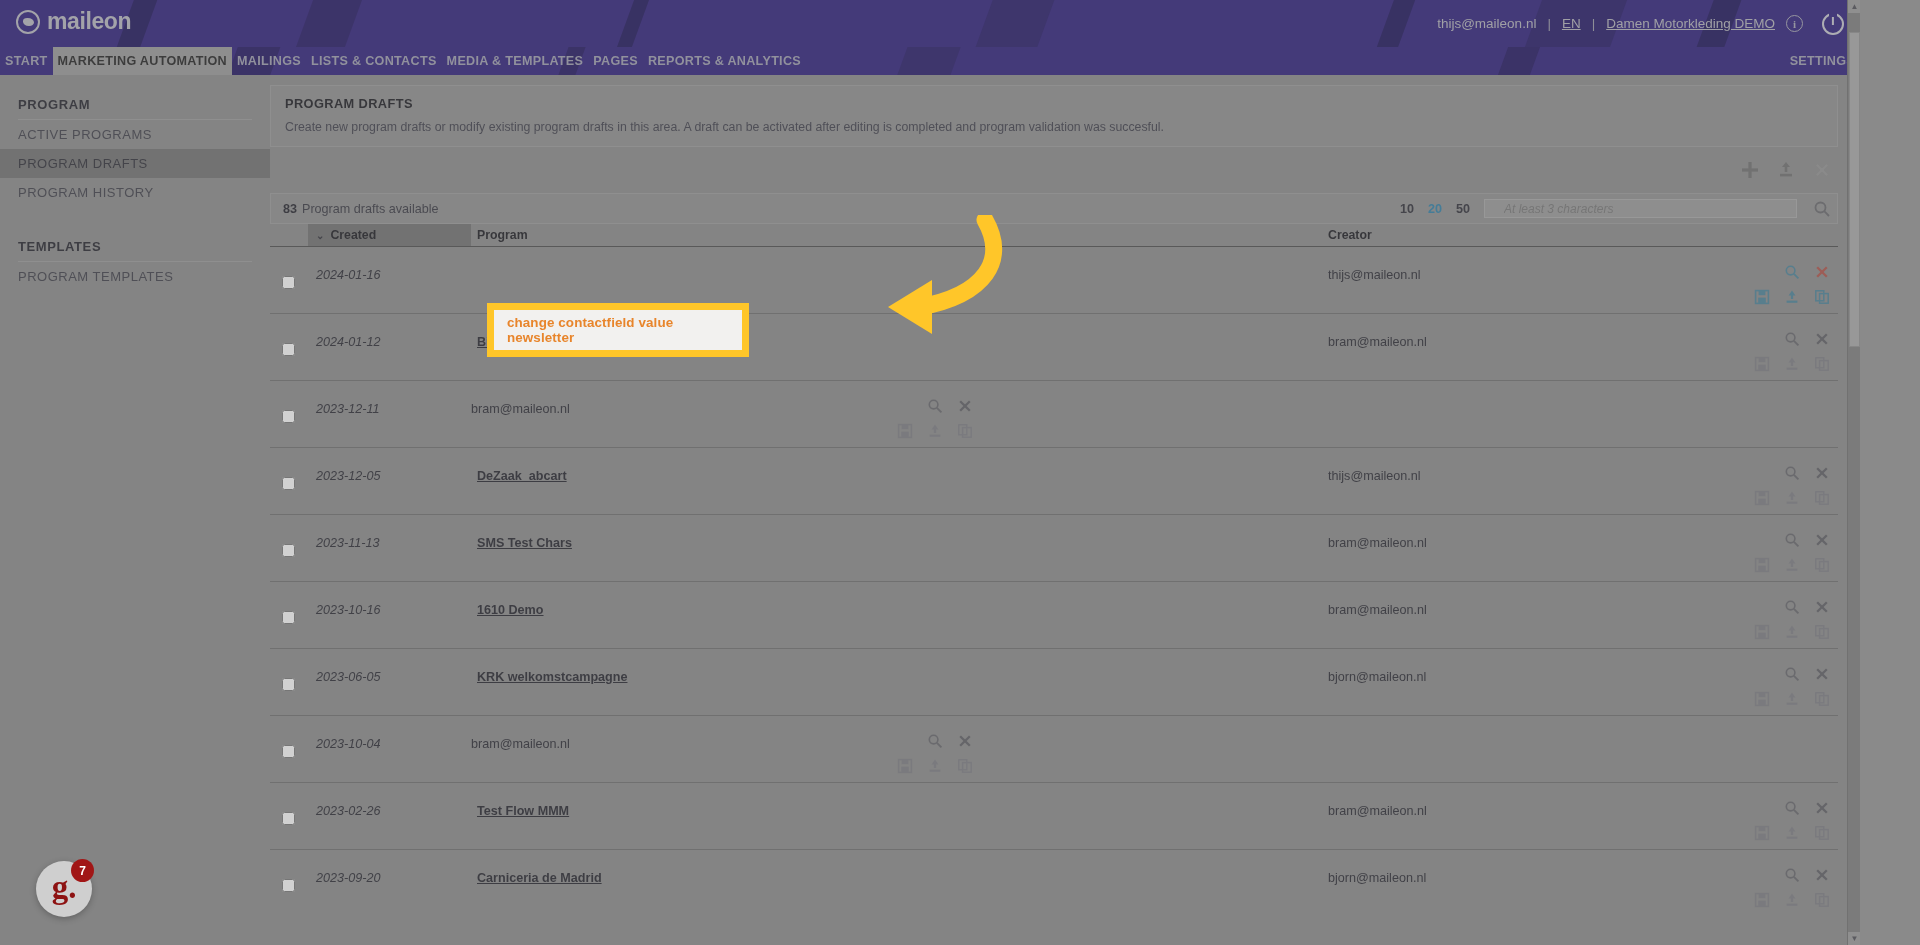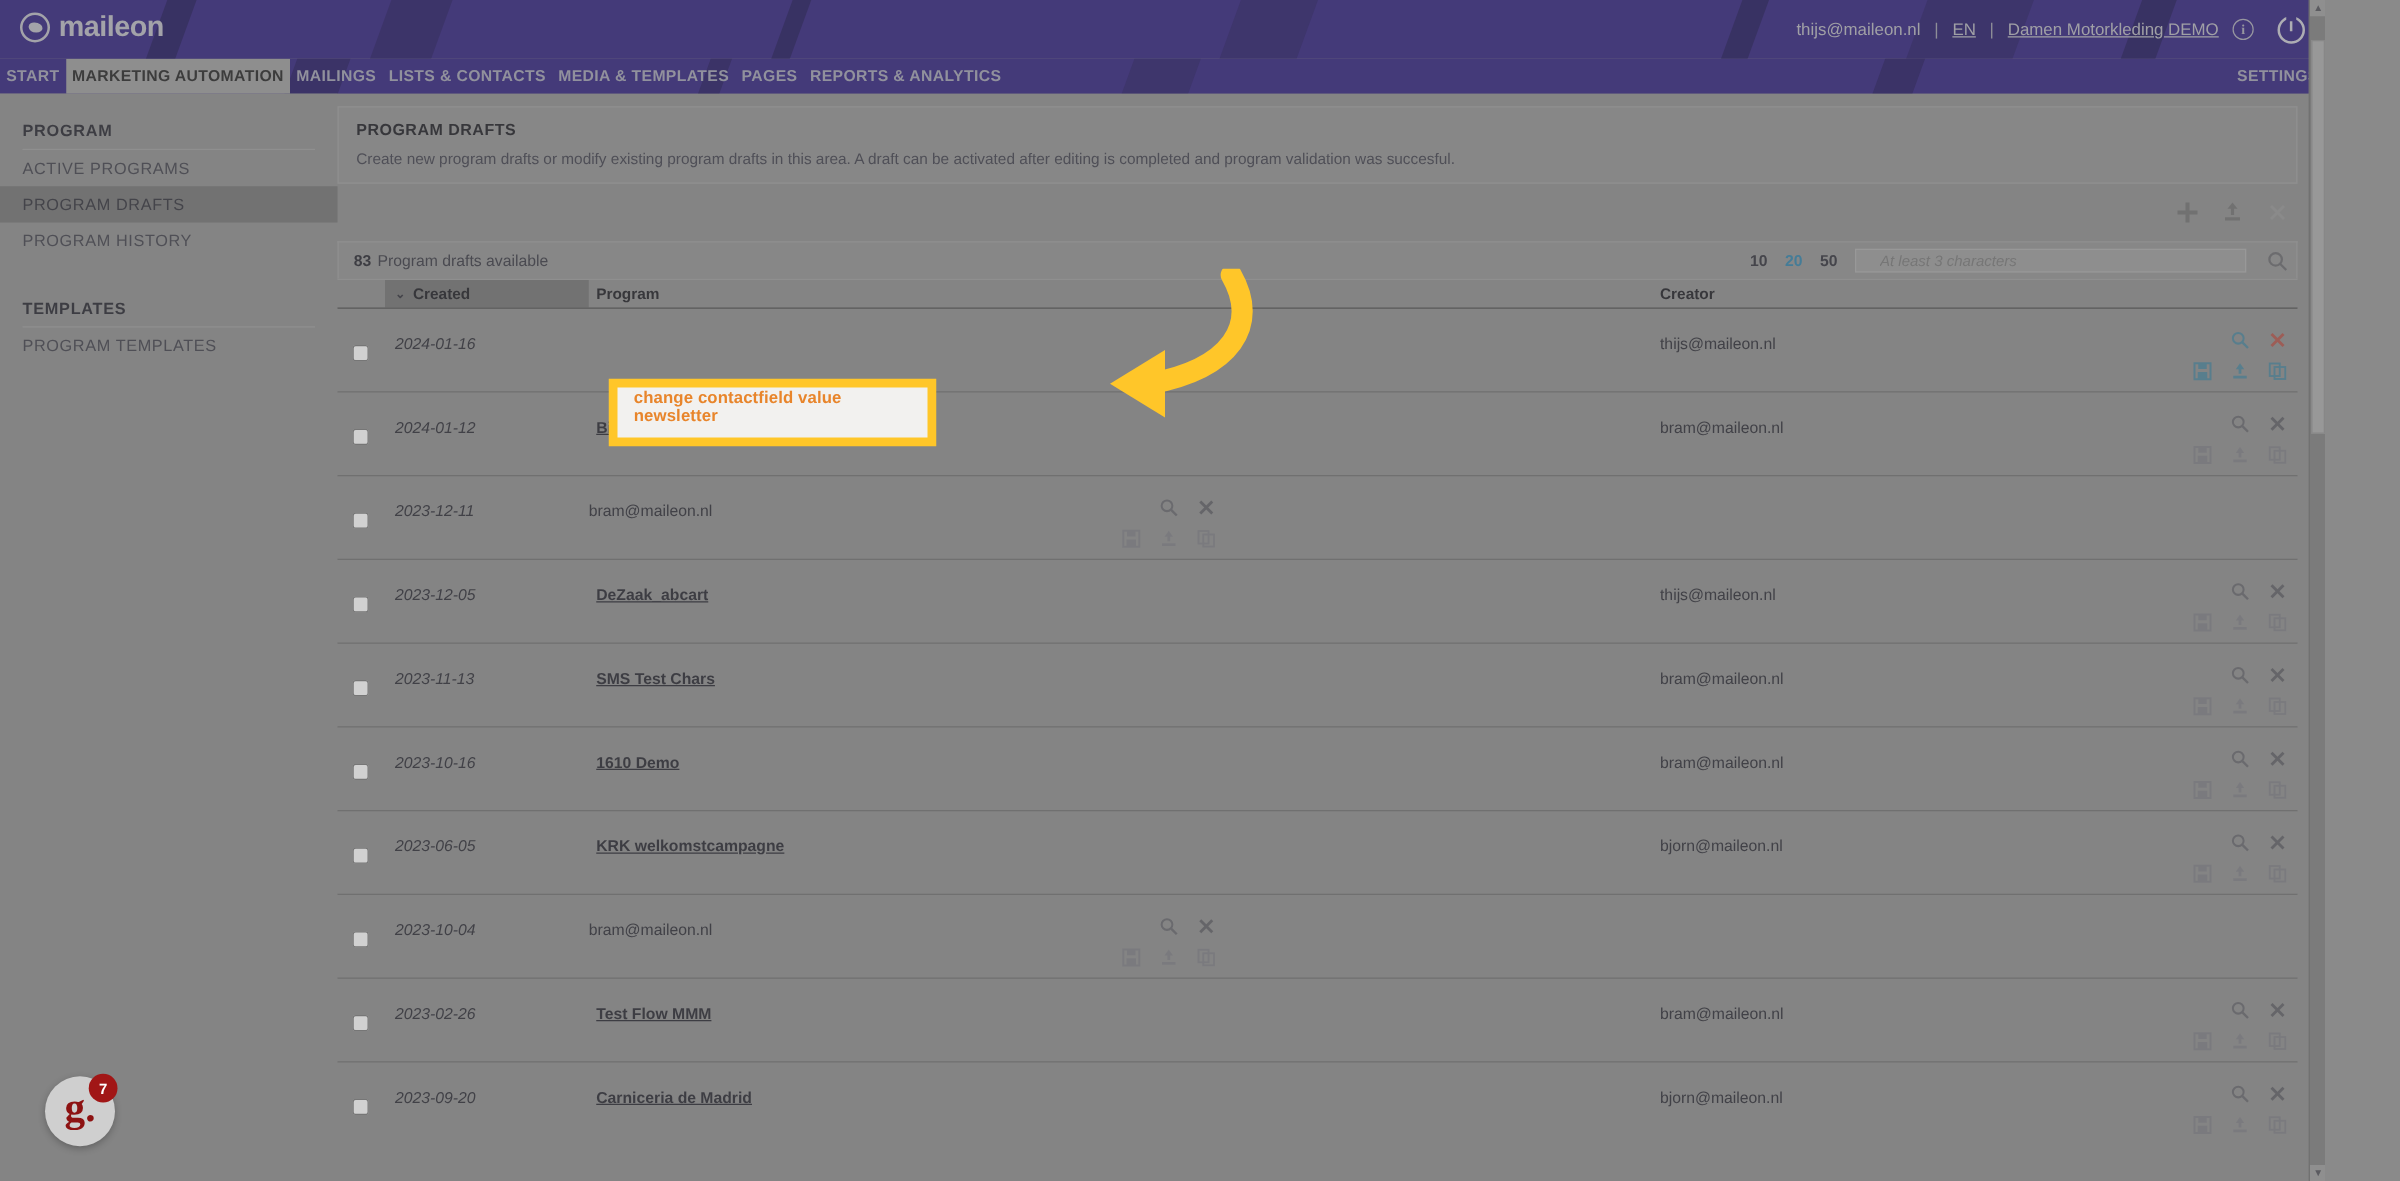--- a/index.html
+++ b/index.html
@@ -188,21 +188,21 @@
   .vscroll .arrow.up{top:0;} .vscroll .arrow.down{bottom:0;}
 
   
   .callout {
     position:absolute; left: 487px; top: 303px; width: 262px; height: 54px;
     background: #ffc629; padding: 7px;
     z-index: 60;
   }
   .callout-inner {
     width:100%;height:100%; background:#f2f1ef;
-    display:flex;padding-left: 13px;
+    display:flex;align-items:center; padding-left: 13px;
   }
   .callout-inner span {
     color:#e8852b; font-size: 13.4px; font-weight:700; letter-spacing:0.1px;
   }
   .arrow-svg { position:absolute; left: 780px; top: 215px; z-index: 59; }
 
   
   .gwidget {
     position:absolute; left: 36px; bottom: 28px; width: 56px; height:56px;
     border-radius:50%; background:#cfcfcf;

